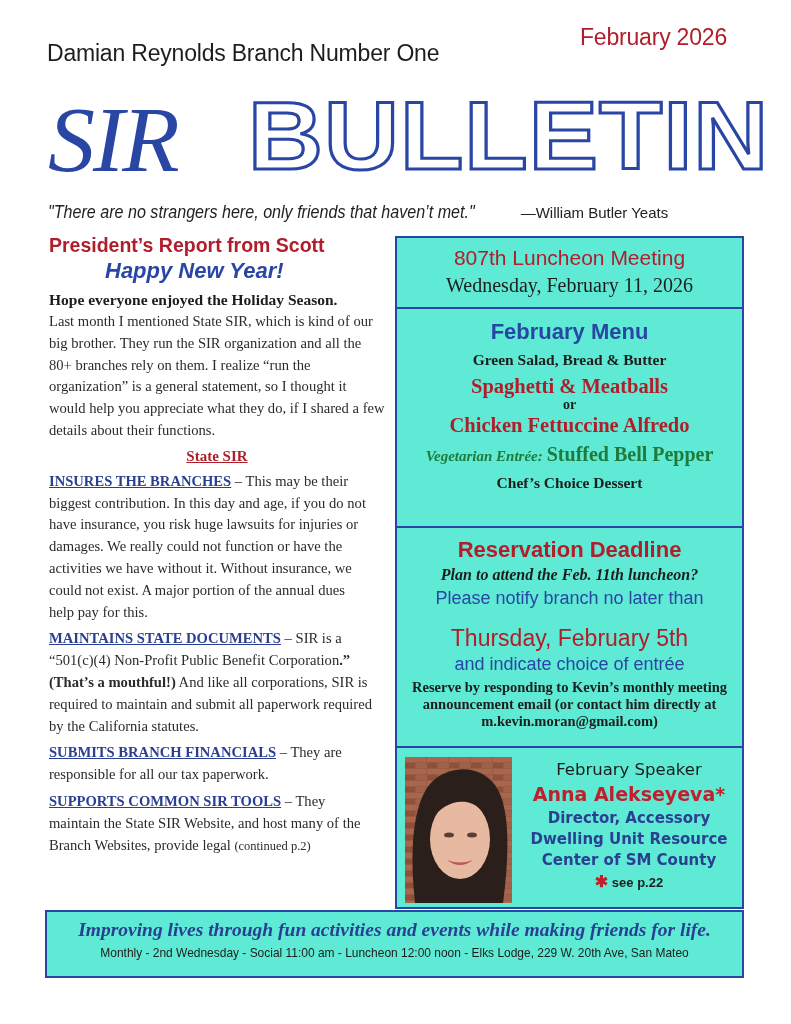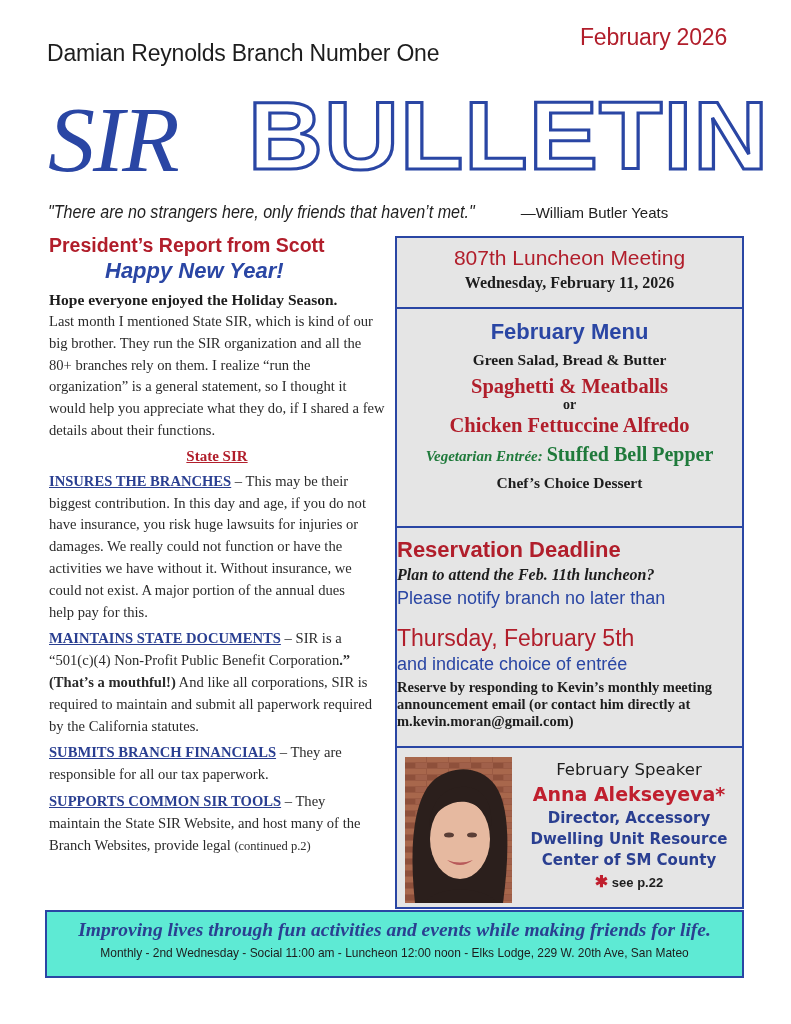--- a/index.html
+++ b/index.html
@@ -21,27 +21,27 @@
   .pres-title { font-family: "Liberation Sans", sans-serif; font-weight: bold; font-size: 19.5px; color: #b11e2b; margin: 0 0 1px 0; }
   .happy { font-family: "Liberation Sans", sans-serif; font-weight: bold; font-style: italic; font-size: 22px; color: #2a46a4; margin: 0 0 7px 56px; }
   .lead { font-weight: bold; font-size: 15.5px; color: #1d1d1d; margin: 0 0 2px 0; }
   .para { font-size: 14.6px; line-height: 21.8px; color: #2b2b2b; margin: 0; }
   .state-sir { text-align: center; font-weight: bold; font-size: 15px; color: #b11e2b; text-decoration: underline; margin: 6px 0 6px 0; }
   .item { margin: 0 12px 5px 0; }
   .item-head { font-weight: bold; color: #2a3f91; text-decoration: underline; font-size: 14.6px; }
   .small-cont { font-size: 12.5px; }
 
   
-  .rbox { left: 395px; width: 349px; border: 2.5px solid #2a46a4; background: #e5e5e5; box-sizing: border-box; }
+  .rbox { left: 395px; width: 349px; border: 2.5px solid #2a46a4; background: #5eead4; box-sizing: border-box; }
   .box-lunch { top: 236px; height: 73px; text-align: center; }
   .box-menu { top: 307px; height: 268px; text-align: center; }
-  .box-resv { top: 526px; height: 262px; text-align: left; }
+  .box-resv { top: 526px; height: 262px; text-align: center; }
   .box-spkr { top: 746px; height: 163px; }
   .lunch-title { font-family: "Liberation Sans", sans-serif; font-size: 21px; color: #b11e2b; margin-top: 8px; }
-  .lunch-date { font-family: "Liberation Serif", serif; font-weight: bold; font-size: 16px; color: #1d1d1d; margin-top: 4px; }
+  .lunch-date { font-family: "Liberation Serif", serif; font-weight: normal; font-size: 20px; color: #1d1d1d; margin-top: 4px; }
 
   .menu-title { font-family: "Liberation Sans", sans-serif; font-weight: bold; font-size: 22px; color: #2a46a4; margin-top: 10px; }
   .menu-line { font-weight: bold; font-size: 15.5px; color: #1d1d1d; margin-top: 6px; }
   .menu-main { font-weight: bold; font-size: 20.5px; color: #b11e2b; margin-top: 6px; }
   .menu-or { font-weight: bold; font-size: 14px; color: #1d1d1d; margin-top: 0px; line-height: 14px; }
   .menu-veg { margin-top: 6px; }
   .veg-label { font-style: italic; font-weight: bold; font-size: 15px; color: #1f7a3b; }
   .veg-dish { font-weight: bold; font-size: 20px; color: #1f7a3b; }
   .menu-dessert { font-weight: bold; font-size: 15.5px; color: #1d1d1d; margin-top: 8px; }
 

